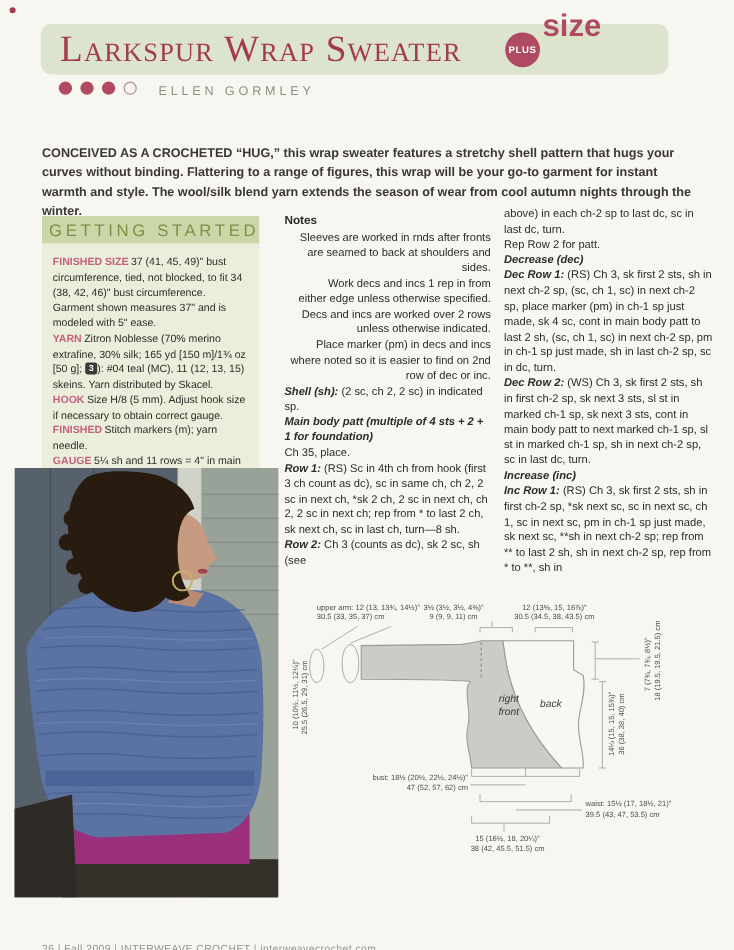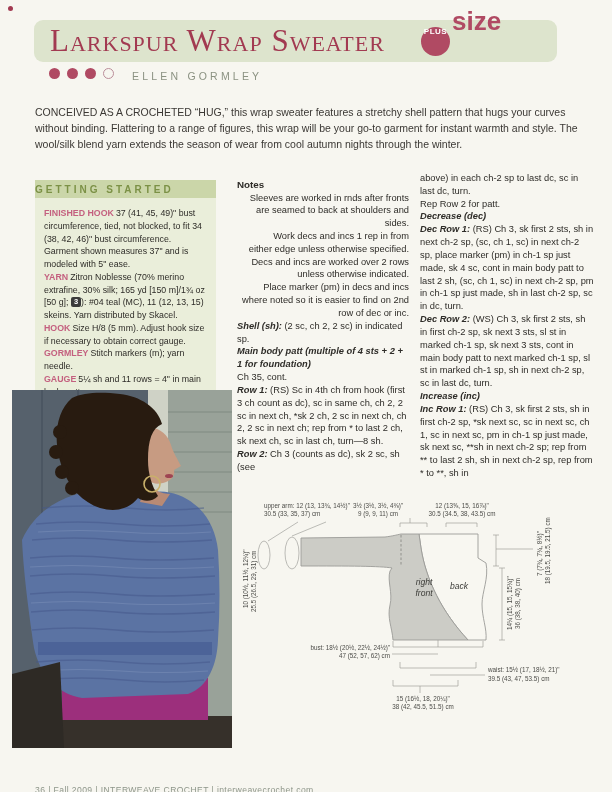--- a/index.html
+++ b/index.html
@@ -4,31 +4,31 @@
 <style>
   html,body{margin:0;padding:0;background:#e8e8e4;}
   .page{position:relative;width:612px;height:792px;background:#f7f6f0;overflow:hidden;
         font-family:"Liberation Sans",sans-serif;color:#2e2c28;}
   .corner-dot{position:absolute;left:8px;top:6px;width:5px;height:5px;border-radius:50%;background:#a23a51;}
   .title-band{position:absolute;left:34px;top:20px;width:523px;height:42px;background:#dde4cd;border-radius:9px;}
   .page-title{position:absolute;left:50px;top:25px;font-family:"Liberation Serif",serif;
         font-variant:small-caps;font-weight:400;font-size:31px;letter-spacing:1px;color:#a23a51;line-height:1;}
   .plus-circle{position:absolute;left:421px;top:27px;width:29px;height:29px;border-radius:50%;
         background:#b04a63;color:#fff;font-size:8px;font-weight:bold;letter-spacing:.5px;
-        display:flex;align-items:flex-start;justify-content:center;}
+        display:flex;align-items:center;justify-content:center;}
   .size-word{position:absolute;left:452px;top:6px;font-size:26px;font-weight:600;color:#b04a63;}
   .dots-row{position:absolute;left:49px;top:68px;display:flex;gap:7px;align-items:center;}
   .dot{width:11px;height:11px;border-radius:50%;background:#b04a63;}
   .dot.open{background:transparent;border:1.5px solid #bb8e9a;width:9px;height:9px;}
   .author{position:absolute;left:132px;top:70px;font-size:10.5px;letter-spacing:3.2px;color:#8b9282;}
-  .intro{position:absolute;left:35px;top:105px;width:547px;font-size:10.5px;font-weight:normal;
+  .intro{position:absolute;left:35px;top:121px;width:547px;font-size:10.5px;font-weight:bold;
         line-height:1.52;color:#3b3834;}
   .gs-box{position:absolute;left:35px;top:180px;width:181px;}
-  .gs-header{background:#cbd6a9;color:#7c9146;text-align:left;font-size:10px;letter-spacing:3px;
-        padding:4px 0 3px;font-weight:bold;}
+  .gs-header{background:#cbd6a9;color:#7c9146;text-align:right;font-size:14px;letter-spacing:3px;
+        padding:4px 0 3px;font-weight:normal;}
   .gs-body{background:#eaeeda;padding:9px 9px 10px;font-size:8.8px;line-height:1.45;}
   .gs-label{color:#c4607f;font-weight:bold;margin-right:2px;}
   .yarn-badge{display:inline-block;background:#3a3a3a;color:#fff;border-radius:2px;padding:0 3px;
         font-size:7.5px;font-weight:bold;line-height:10px;vertical-align:1px;}
   .col{position:absolute;font-size:9.3px;line-height:1.38;}
   .col-mid{left:237px;top:178px;width:172px;}
   .col-right{left:420px;top:172px;width:174px;}
   .col p{margin:0;}
   .indent{text-indent:11px;text-align:right;}
   .notes-h{font-weight:bold;font-size:9.8px;margin:0;}
@@ -62,24 +62,24 @@
     <span class="dot"></span>
     <span class="dot open"></span>
   </div>
   <div class="author">ELLEN GORMLEY</div>
 
   <div class="intro">CONCEIVED AS A CROCHETED “HUG,” this wrap sweater features a stretchy shell pattern that hugs your curves without binding. Flattering to a range of figures, this wrap will be your go-to garment for instant warmth and style. The wool/silk blend yarn extends the season of wear from cool autumn nights through the winter.</div>
 
   <div class="gs-box">
     <div class="gs-header">GETTING STARTED</div>
     <div class="gs-body">
-      <div><span class="gs-label">FINISHED HOOK</span><span>37 (41, 45, 49)" bust circumference, tied, not blocked, to fit 34 (38, 42, 46)" bust circumference. Garment shown measures 37" and is modeled with 5" ease.</span></div>
+      <div><span class="gs-label">FINISHED SIZE</span><span>37 (41, 45, 49)" bust circumference, tied, not blocked, to fit 34 (38, 42, 46)" bust circumference. Garment shown measures 37" and is modeled with 5" ease.</span></div>
       <div><span class="gs-label">YARN</span><span>Zitron Noblesse (70% merino extrafine, 30% silk; 165 yd [150 m]/1¾ oz [50 g]; </span><span class="yarn-badge">3</span><span>): #04 teal (MC), 11 (12, 13, 15) skeins. Yarn distributed by Skacel.</span></div>
       <div><span class="gs-label">HOOK</span><span>Size H/8 (5 mm). Adjust hook size if necessary to obtain correct gauge.</span></div>
-      <div><span class="gs-label">GORMLEY</span><span>Stitch markers (m); yarn needle.</span></div>
+      <div><span class="gs-label">FINISHED</span><span>Stitch markers (m); yarn needle.</span></div>
       <div><span class="gs-label">GAUGE</span><span>5¼ sh and 11 rows = 4" in main body patt.</span></div>
     </div>
   </div>
 
   <svg class="photo" width="220" height="358" viewBox="0 0 220 358">
     <rect x="0" y="0" width="220" height="358" fill="#56616c"></rect>
     <g stroke="#4b5662" stroke-width="2">
       <line x1="30" y1="0" x2="30" y2="260"></line>
         <line x1="66" y1="0" x2="66" y2="150"></line>
     </g>
@@ -133,21 +133,21 @@
   </svg>
 
   <div class="col col-mid">
     <p class="notes-h">Notes</p>
     <p class="indent">Sleeves are worked in rnds after fronts are seamed to back at shoulders and sides.</p>
     <p class="indent">Work decs and incs 1 rep in from either edge unless otherwise specified.</p>
     <p class="indent">Decs and incs are worked over 2 rows unless otherwise indicated.</p>
     <p class="indent">Place marker (pm) in decs and incs where noted so it is easier to find on 2nd row of dec or inc.</p>
     <p><span class="bi">Shell (sh):</span><span> (2 sc, ch 2, 2 sc) in indicated sp.</span></p>
     <p class="patt-h">Main body patt (multiple of 4 sts + 2 + 1 for foundation)</p>
-    <p>Ch 35, cont.</p>
+    <p>Ch 35, place.</p>
     <p><span class="bi">Row 1:</span><span> (RS) Sc in 4th ch from hook (first 3 ch count as dc), sc in same ch, ch 2, 2 sc in next ch, *sk 2 ch, 2 sc in next ch, ch 2, 2 sc in next ch; rep from * to last 2 ch, sk next ch, sc in last ch, turn—8 sh.</span></p>
     <p><span class="bi">Row 2:</span><span> Ch 3 (counts as dc), sk 2 sc, sh (see</span></p>
   </div>
 
   <div class="col col-right">
     <p>above) in each ch-2 sp to last dc, sc in last dc, turn.</p>
     <p>Rep Row 2 for patt.</p>
     <p class="patt-h sp-above">Decrease (dec)</p>
     <p><span class="bi">Dec Row 1:</span><span> (RS) Ch 3, sk first 2 sts, sh in next ch-2 sp, (sc, ch 1, sc) in next ch-2 sp, place marker (pm) in ch-1 sp just made, sk 4 sc, cont in main body patt to last 2 sh, (sc, ch 1, sc) in next ch-2 sp, pm in ch-1 sp just made, sh in last ch-2 sp, sc in dc, turn.</span></p>
     <p><span class="bi">Dec Row 2:</span><span> (WS) Ch 3, sk first 2 sts, sh in first ch-2 sp, sk next 3 sts, sl st in marked ch-1 sp, sk next 3 sts, cont in main body patt to next marked ch-1 sp, sl st in marked ch-1 sp, sh in next ch-2 sp, sc in last dc, turn.</span></p>

